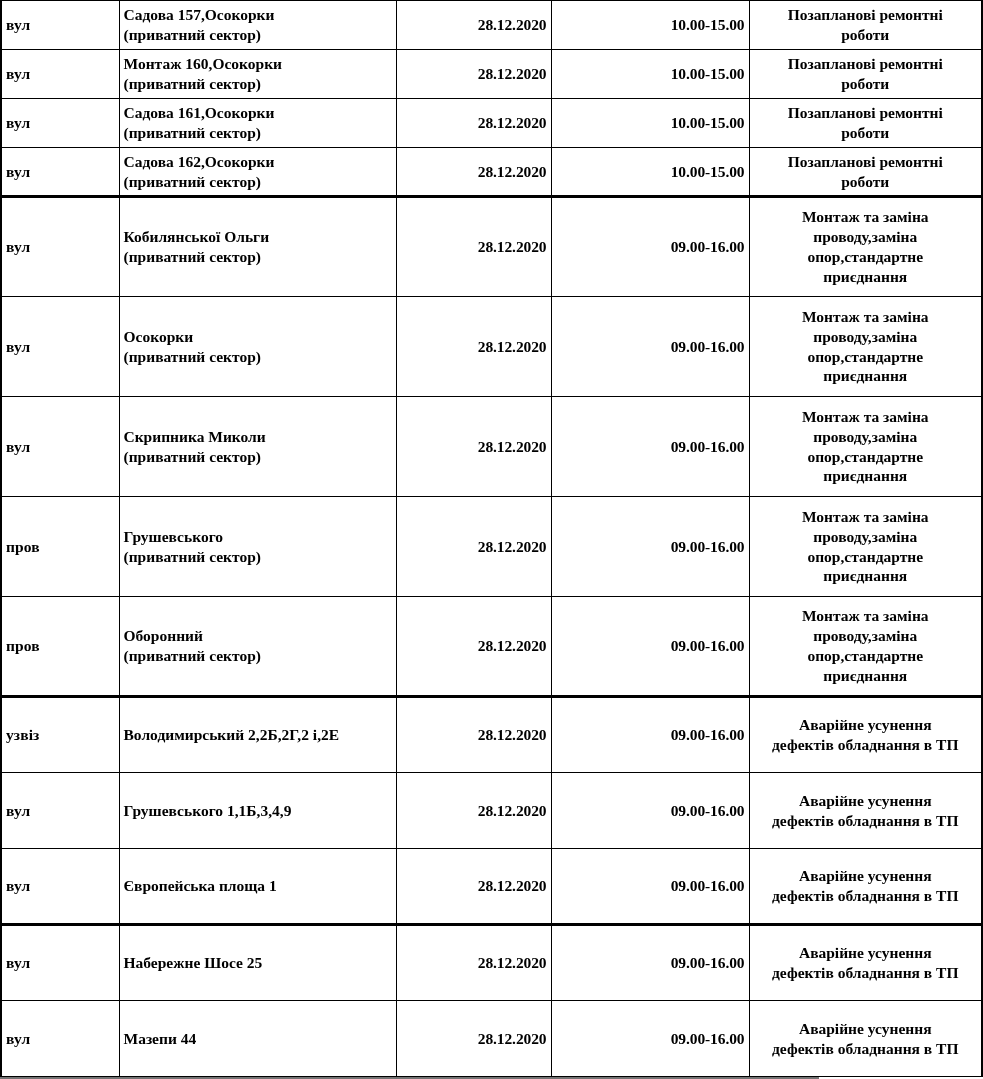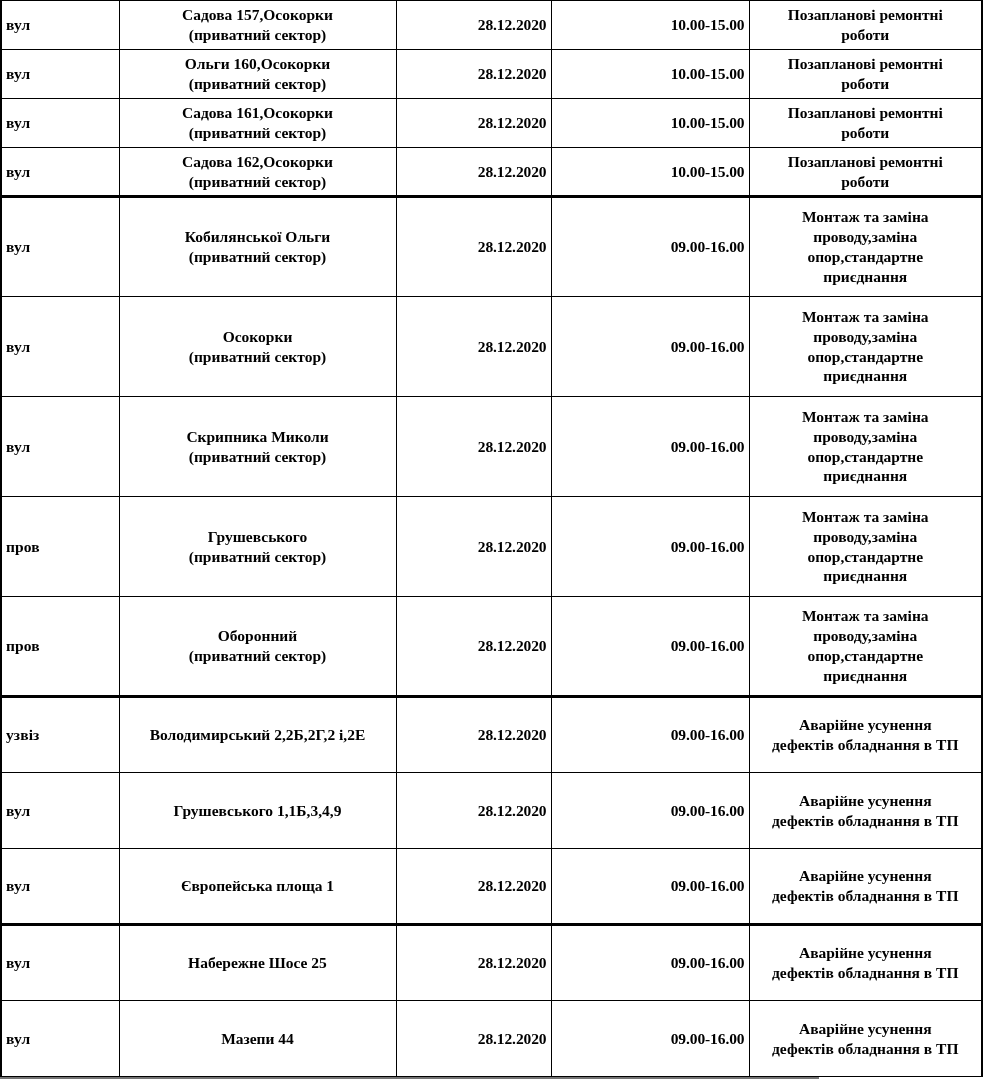--- a/index.html
+++ b/index.html
@@ -50,21 +50,20 @@
 
   td.cell-type {
     text-align: left;
     padding-left: 5px;
     font-weight: bold;
     font-size: 15px;
     letter-spacing: 0.1px;
   }
 
   td.cell-address {
-    text-align: center;
     font-weight: bold;
     font-size: 16px;
   }
 
   td.cell-date,
   td.cell-time {
     text-align: right;
     font-weight: bold;
     font-size: 15.5px;
     letter-spacing: -0.1px;
@@ -114,21 +113,21 @@
         <td class="cell-time">10.00-15.00</td>
         <td class="cell-reason">
           <span class="reason-line">Позапланові ремонтні</span>
           <span class="reason-line">роботи</span>
         </td>
       </tr>
 
       <tr style="height:49px;">
         <td class="cell-type">вул</td>
         <td class="cell-address">
-          <span class="addr-line">Ольги 160,Осокорки</span>
+          <span class="addr-line">Монтаж 160,Осокорки</span>
           <span class="addr-sub">(приватний сектор)</span>
         </td>
         <td class="cell-date">28.12.2020</td>
         <td class="cell-time">10.00-15.00</td>
         <td class="cell-reason">
           <span class="reason-line">Позапланові ремонтні</span>
           <span class="reason-line">роботи</span>
         </td>
       </tr>
 

